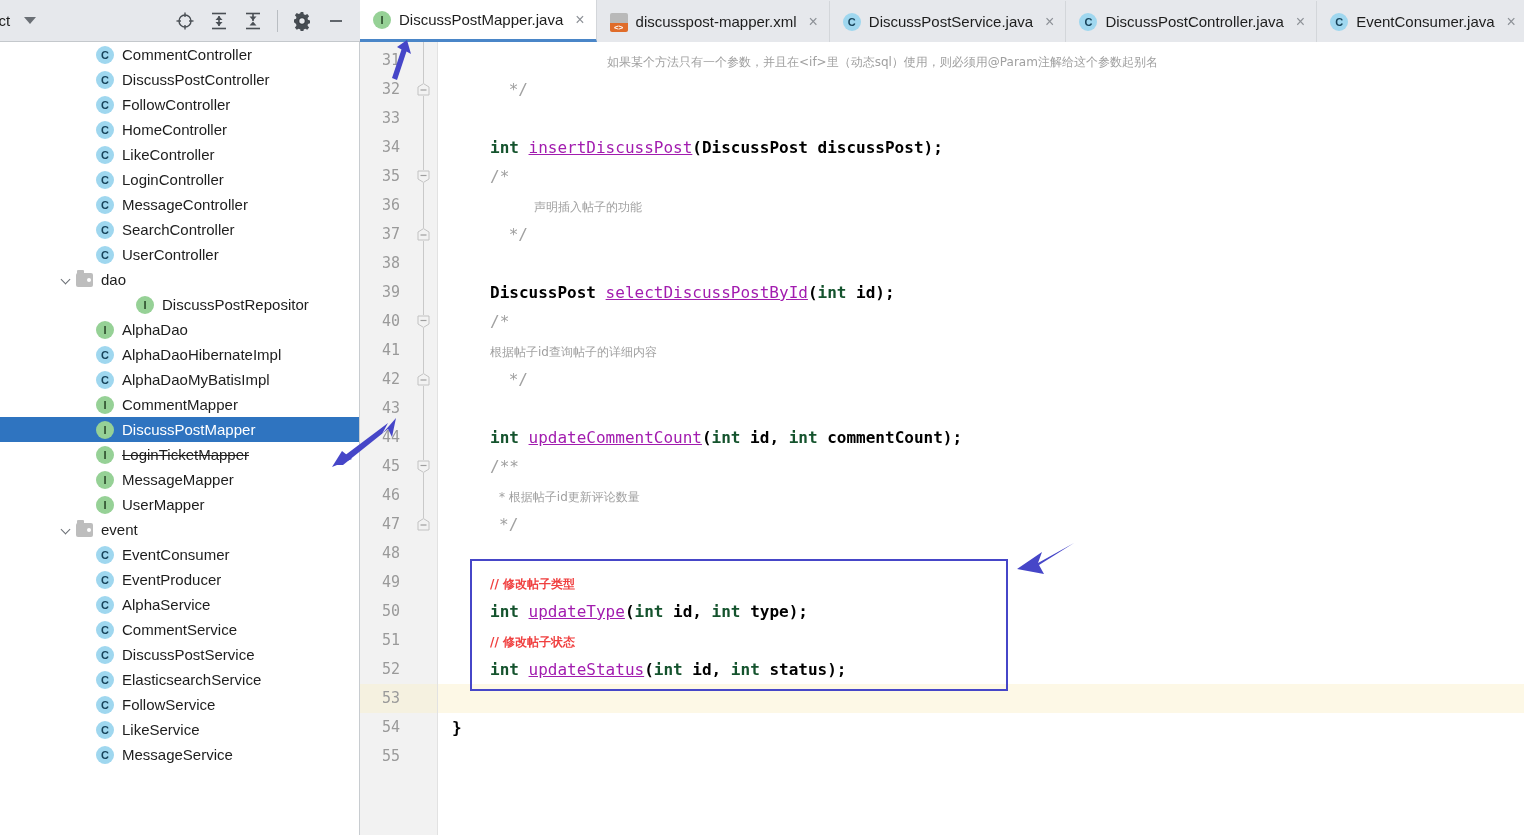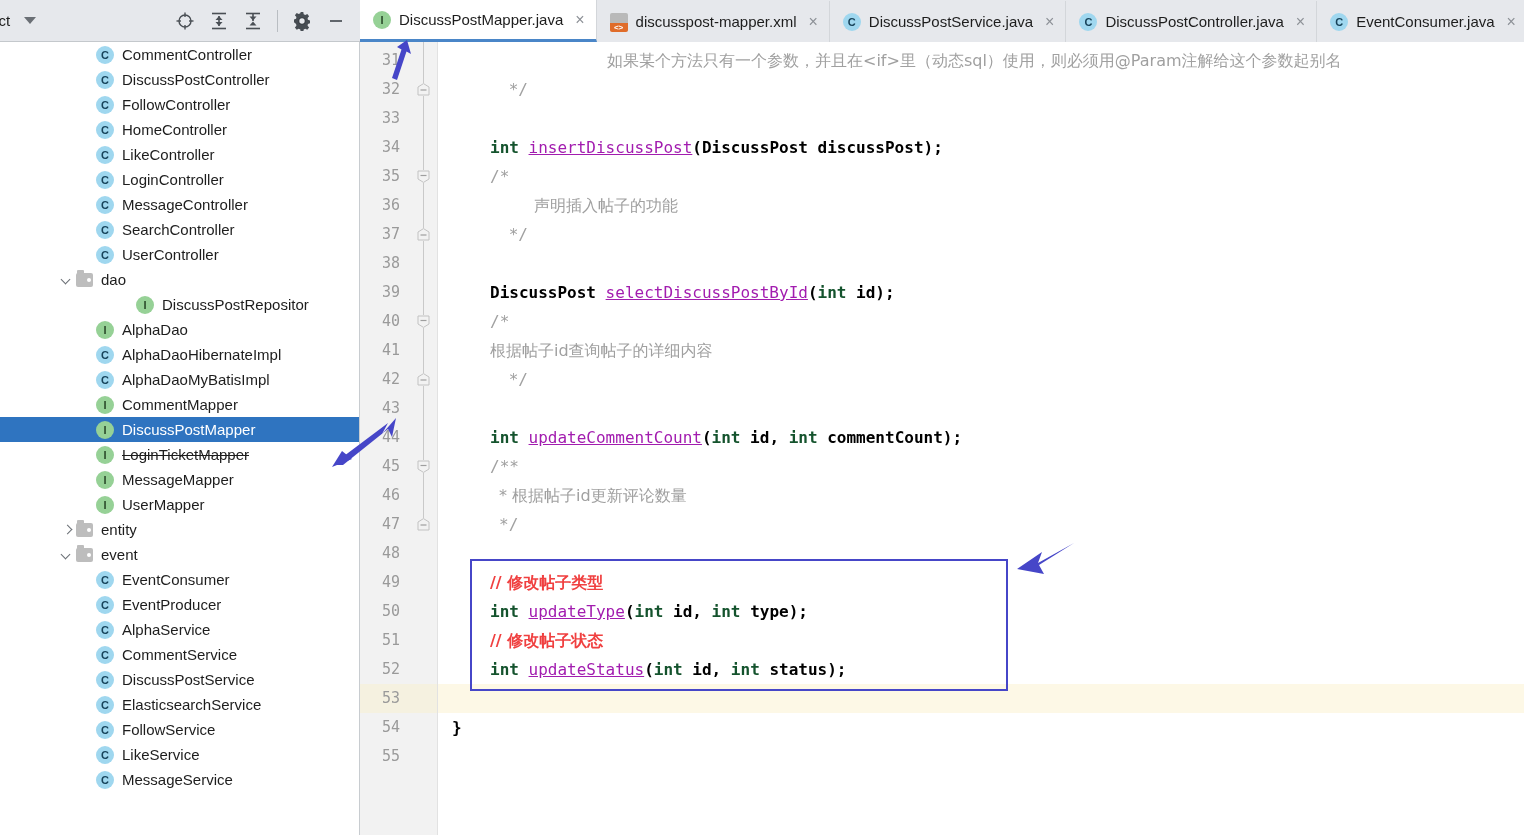--- a/index.html
+++ b/index.html
@@ -153,21 +153,21 @@
   .fold-stem {
     position: absolute; left: 6px; width: 1px; background: #c9c9c9;
   }
 
   .code-line {
     position: absolute; left: 92px; height: 29px; line-height: 29px;
     font-family: "DejaVu Sans Mono", monospace;
     font-size: 16px; white-space: pre; color: #000000;
   }
   .cmt { color: #a0a0a0; }
-  .cmt-cn { font-family: "DejaVu Sans", "Liberation Sans", sans-serif; font-size: 16px; }
+  .cmt-cn { font-family: "DejaVu Sans", "Liberation Sans", sans-serif; font-size: 12px; }
   .kw { color: #14532d; font-weight: bold; }
   .mth { color: #a21caf; text-decoration: underline; }
   .typ { color: #000000; font-weight: bold; }
   .redc { color: #f04040; font-weight: bold; }
   .plain { color: #000000; }
 
   
   #caret-line {
     position: absolute; left: 0; width: 1164px; height: 29px;
     background: #fdf8e6;
@@ -377,26 +377,20 @@
         <span class="node-label">MessageMapper</span>
       </div>
       <div class="node">
         <span style="display: inline-block; flex: 0 0 auto; width: 80px;"></span>
         <span style="width: 16px; flex: 0 0 auto;"></span>
         <span class="ico-iface leaf-ico">I</span>
         <span class="node-label">UserMapper</span>
       </div>
       <div class="node">
         <span style="display: inline-block; flex: 0 0 auto; width: 60px;"></span>
-        <span class="node-arrow right"></span>
-        <span class="folder-ico"></span>
-        <span class="node-label">entity</span>
-      </div>
-      <div class="node">
-        <span style="display: inline-block; flex: 0 0 auto; width: 60px;"></span>
         <span class="node-arrow down"></span>
         <span class="folder-ico"></span>
         <span class="node-label">event</span>
       </div>
       <div class="node">
         <span style="display: inline-block; flex: 0 0 auto; width: 80px;"></span>
         <span style="width: 16px; flex: 0 0 auto;"></span>
         <span class="ico-class leaf-ico">C</span>
         <span class="node-label">EventConsumer</span>
       </div>

